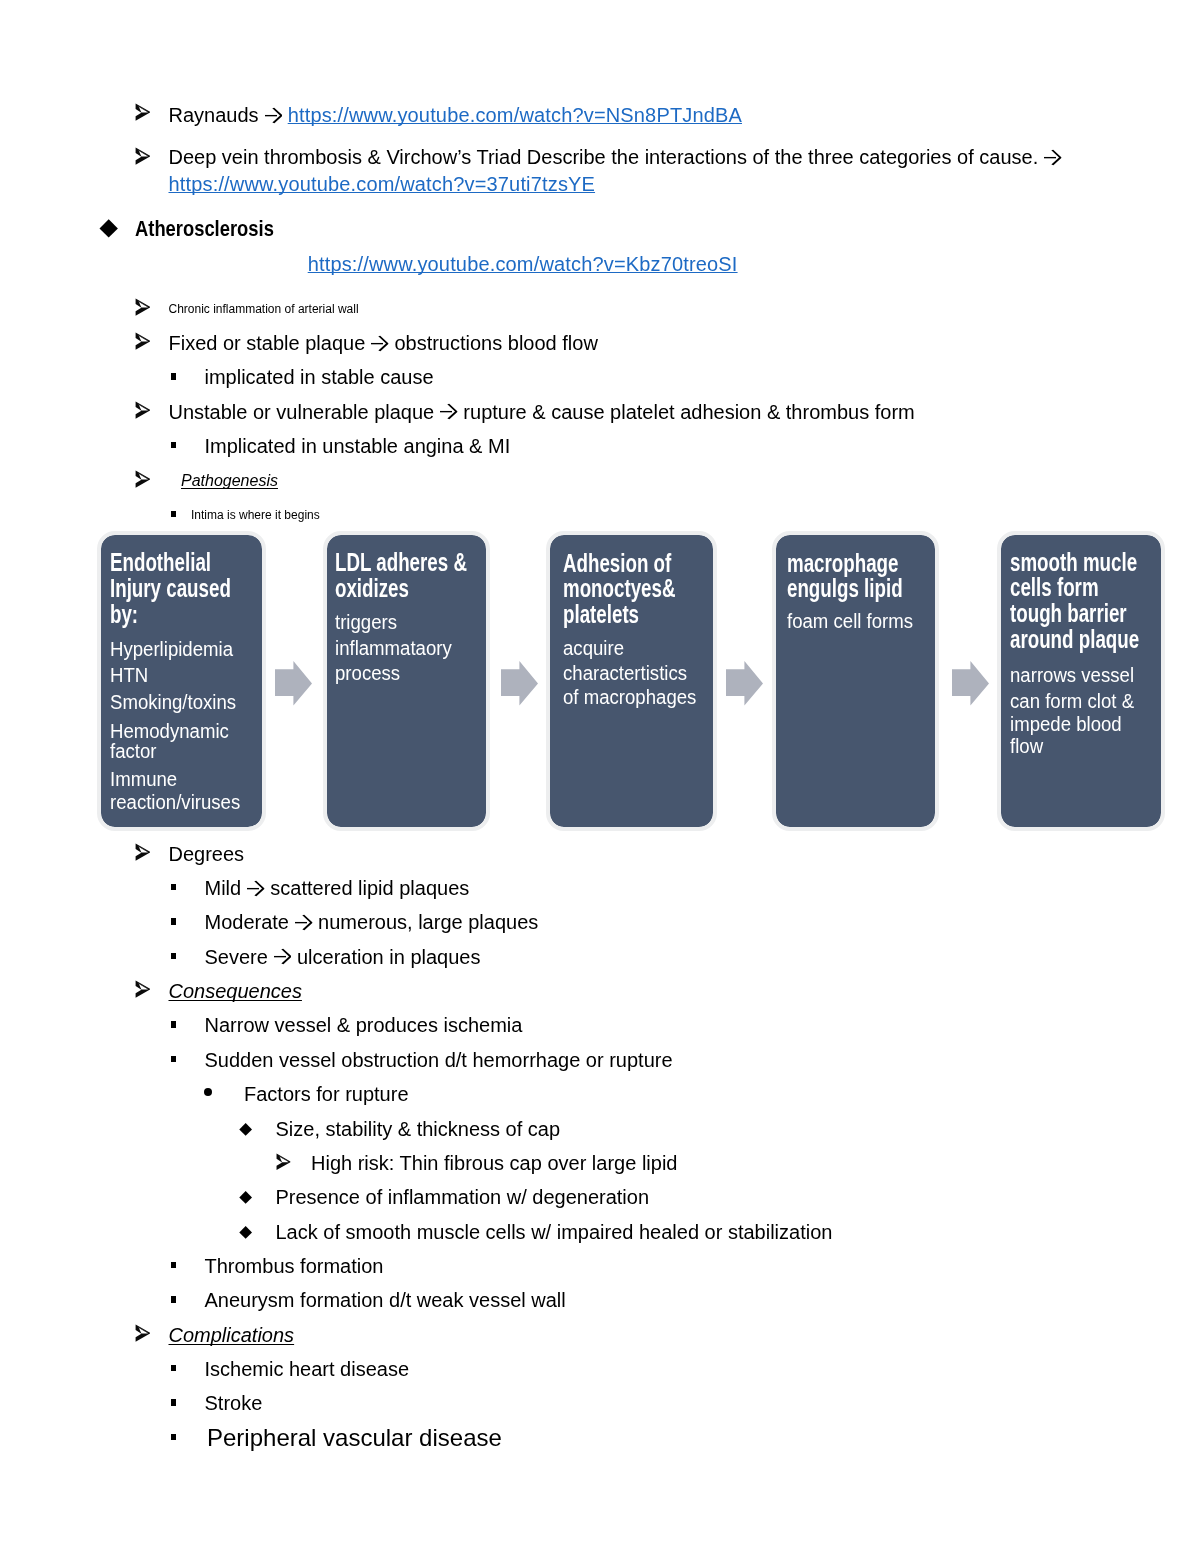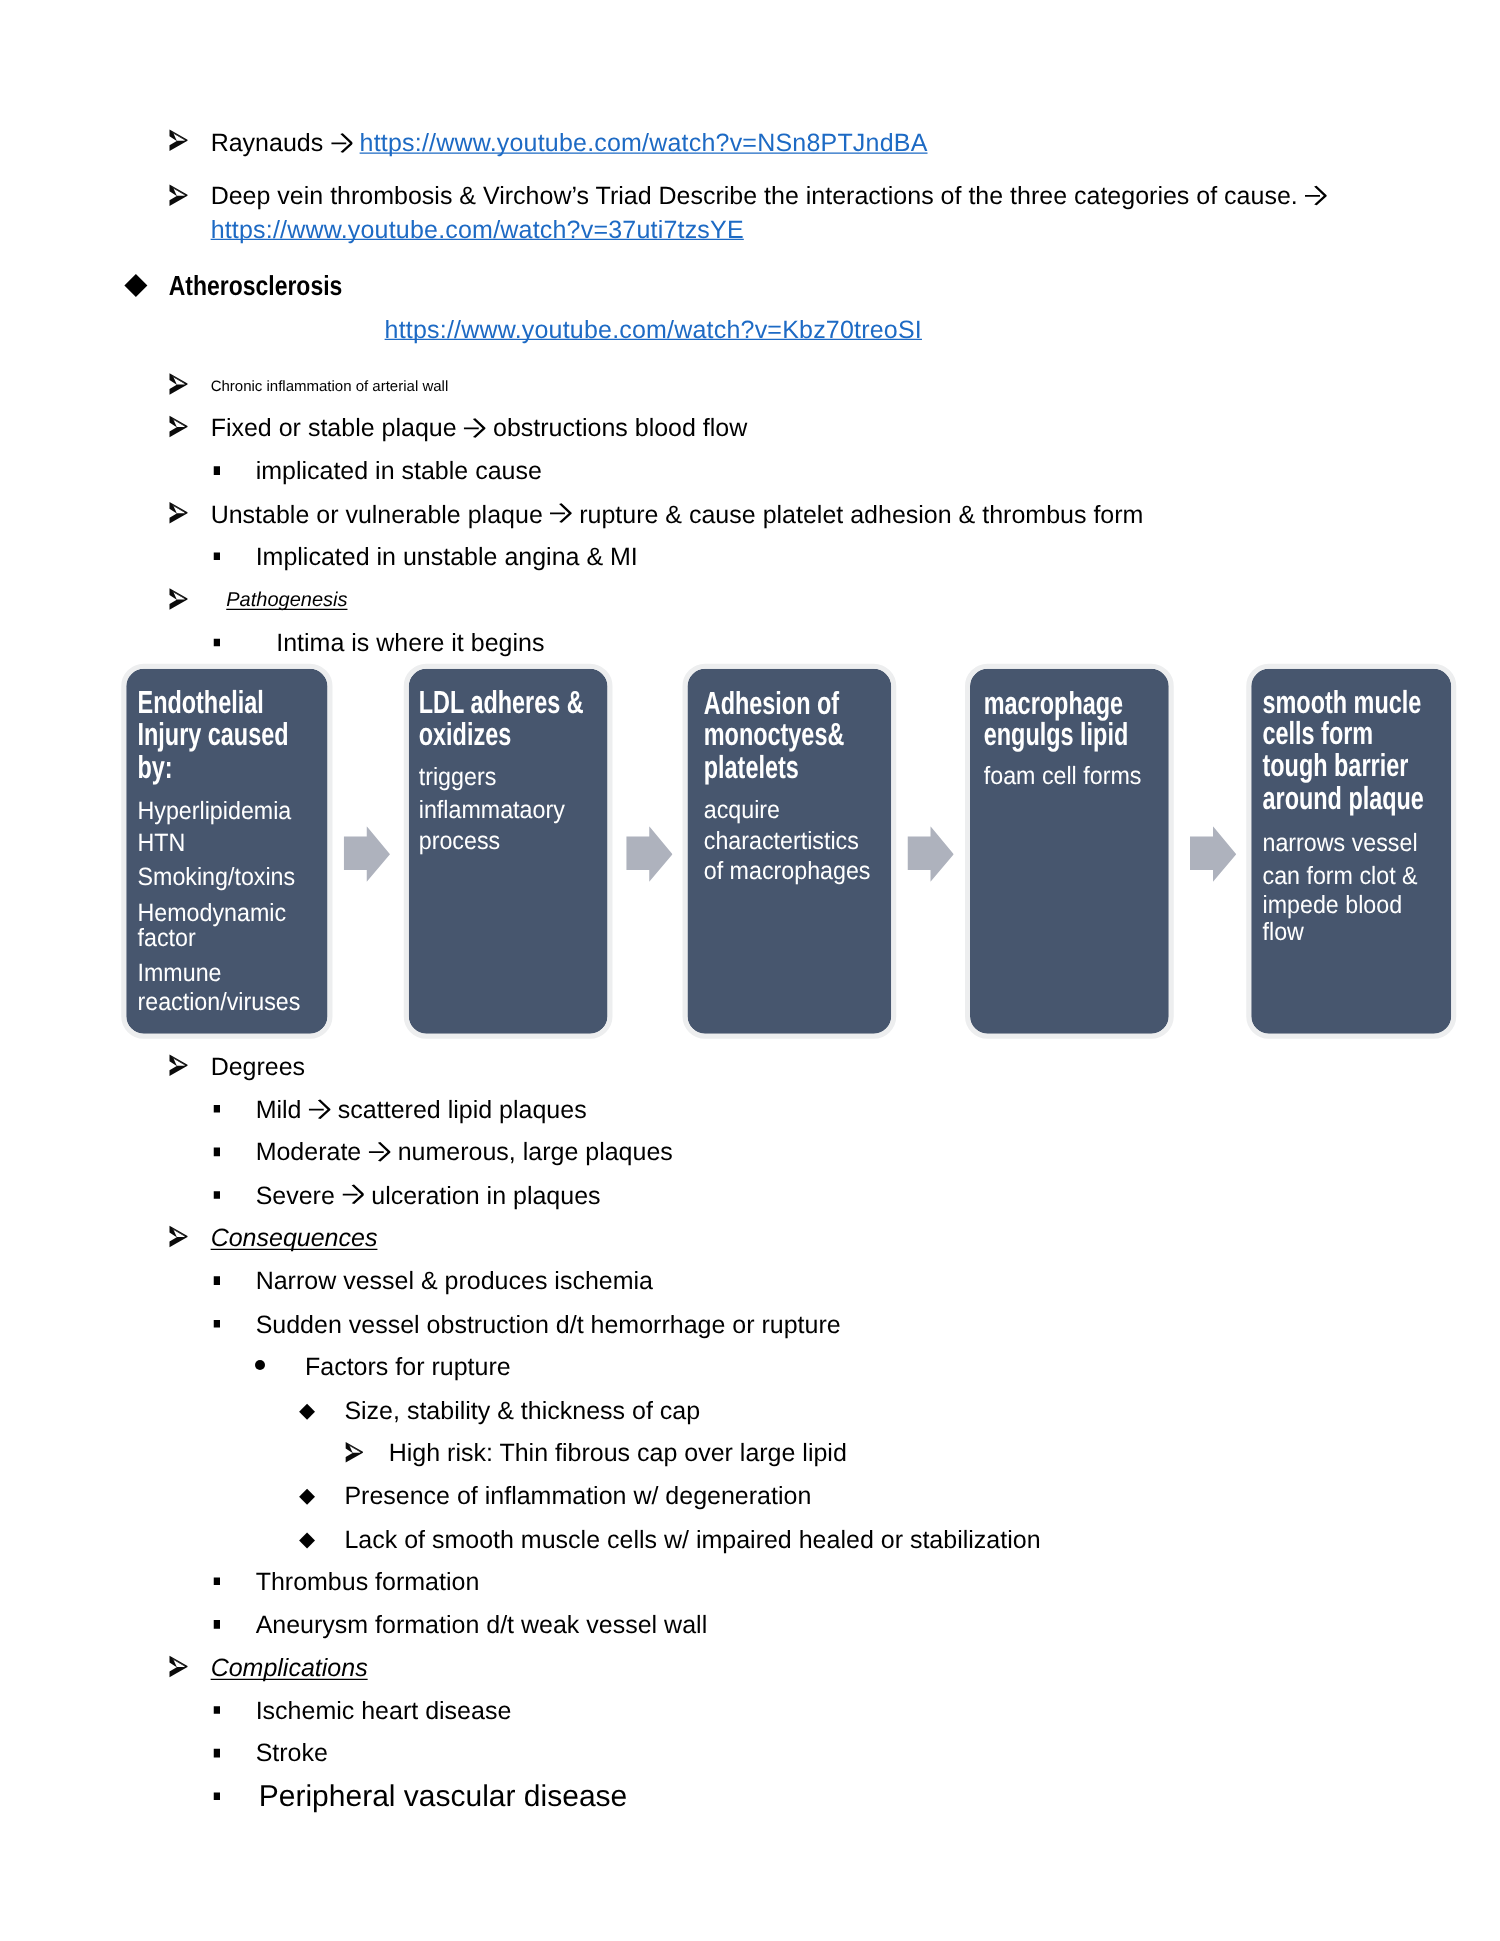--- a/index.html
+++ b/index.html
@@ -78,21 +78,21 @@
           </svg> rupture &amp; cause platelet adhesion &amp; thrombus form</span></div>
       <div style="position: absolute; width: 5.9px; height: 6.4px; background: rgb(0, 0, 0); left: 170.5px; top: 442px;"></div>
       <div class="ln" style="left: 204.5px; font-size: 20px; top: 436.1px;"><span>Implicated in unstable angina &amp; MI</span></div>
       <svg width="16" height="18" viewBox="0 0 80 90" style="position: absolute; overflow: visible; left: 133.5px; top: 469.7px;">
         <path d="M8 3 L80 44 L80 48 L8 89 L8 66 L37 49 L8 30 Z" fill="#0b0b0b"></path>
         <path d="M24 19 L64 42 L70 48 L37 48 Z" fill="#ffffff"></path>
         <path d="M20 15 L69 44" stroke="#3a3a3a" stroke-width="3.4" fill="none"></path>
       </svg>
       <div class="ln" style="left: 181px; font-size: 16px; top: 470.5px;"><span class="iu">Pathogenesis </span></div>
       <div style="position: absolute; width: 5.9px; height: 6.4px; background: rgb(0, 0, 0); left: 170.5px; top: 510.8px;"></div>
-      <div class="ln" style="left: 221px; font-size: 20px; top: 504.9px;"><span>Intima is where it begins</span></div>
+      <div class="ln" style="left: 191px; font-size: 12px; top: 504.9px;"><span>Intima is where it begins</span></div>
       <svg width="16" height="18" viewBox="0 0 80 90" style="position: absolute; overflow: visible; left: 133.5px; top: 842.8px;">
         <path d="M8 3 L80 44 L80 48 L8 89 L8 66 L37 49 L8 30 Z" fill="#0b0b0b"></path>
         <path d="M24 19 L64 42 L70 48 L37 48 Z" fill="#ffffff"></path>
         <path d="M20 15 L69 44" stroke="#3a3a3a" stroke-width="3.4" fill="none"></path>
       </svg>
       <div class="ln" style="left: 168.5px; font-size: 20px; top: 843.6px;"><span>Degrees</span></div>
       <div style="position: absolute; width: 5.9px; height: 6.4px; background: rgb(0, 0, 0); left: 170.5px; top: 883.9px;"></div>
       <div class="ln" style="left: 204.5px; font-size: 20px; top: 878px;"><span>Mild <svg width="17.5" height="17" viewBox="0 0 38 34" style="vertical-align:-1.7px;margin:0 0 0 0.5px;">
             <path d="M0 15.8 h26 v3.0 H0 Z" fill="#000"></path>
             <path d="M15.8 1.2 L20.0 0.0 L37.6 16.2 L37.6 18.2 L20.4 33.6 L16.0 32.4 L32.6 17.2 Z" fill="#000"></path>

